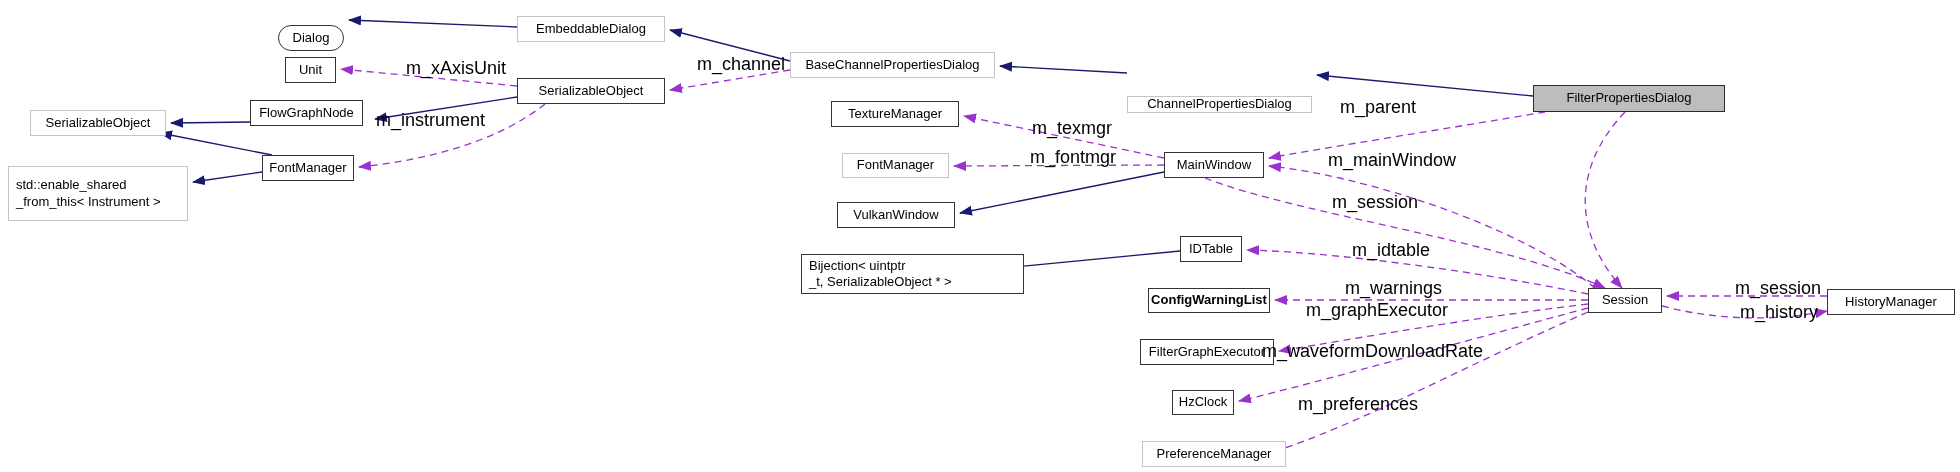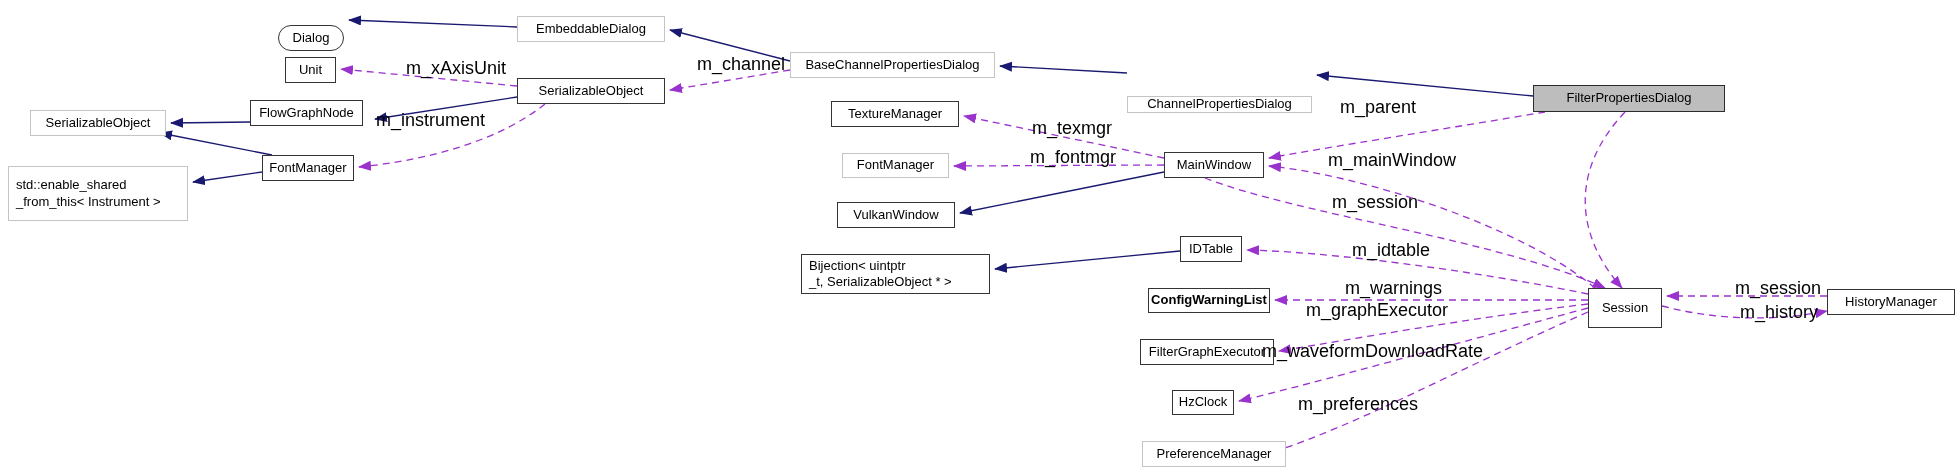--- a/index.html
+++ b/index.html
@@ -105,21 +105,21 @@
       </div>
       <div class="node dark" style="left: 831px; top: 101px; width: 128px; height: 26px;">
         <div>TextureManager</div>
       </div>
       <div class="node light" style="left: 842px; top: 153px; width: 107px; height: 25px;">
         <div>FontManager</div>
       </div>
       <div class="node dark" style="left: 837px; top: 202px; width: 118px; height: 26px;">
         <div>VulkanWindow</div>
       </div>
-      <div class="node dark multiline" style="left: 801px; top: 254px; width: 189px; height: 40px;">
+      <div class="node dark multiline" style="left: 801px; top: 254px; width: 223px; height: 40px;">
         <div>Bijection&lt; uintptr</div>
         <div>_t, SerializableObject * &gt;</div>
       </div>
       <div class="node light" style="left: 1127px; top: 60px; width: 185px; height: 17px; margin-top: 36px;">
         <div>ChannelPropertiesDialog</div>
       </div>
       <div class="node dark" style="left: 1164px; top: 152px; width: 100px; height: 26px;">
         <div>MainWindow</div>
       </div>
       <div class="node dark" style="left: 1180px; top: 236px; width: 62px; height: 26px;">
@@ -133,21 +133,21 @@
       </div>
       <div class="node dark" style="left: 1172px; top: 390px; width: 62px; height: 25px;">
         <div>HzClock</div>
       </div>
       <div class="node light" style="left: 1142px; top: 441px; width: 144px; height: 26px;">
         <div>PreferenceManager</div>
       </div>
       <div class="node highlight" style="left: 1533px; top: 85px; width: 192px; height: 27px;">
         <div>FilterPropertiesDialog</div>
       </div>
-      <div class="node dark" style="left: 1588px; top: 288px; width: 74px; height: 40px;">
+      <div class="node dark" style="left: 1588px; top: 288px; width: 74px; height: 25px;">
         <div>Session</div>
       </div>
       <div class="node dark" style="left: 1827px; top: 289px; width: 128px; height: 26px;">
         <div>HistoryManager</div>
       </div>
     </div>
   <div id="edge-labels">
       <span class="edge-label" style="left: 406px; top: 58px;">m_xAxisUnit</span>
       <span class="edge-label" style="left: 376px; top: 110px;">m_instrument</span>
       <span class="edge-label" style="left: 697px; top: 54px;">m_channel</span>

